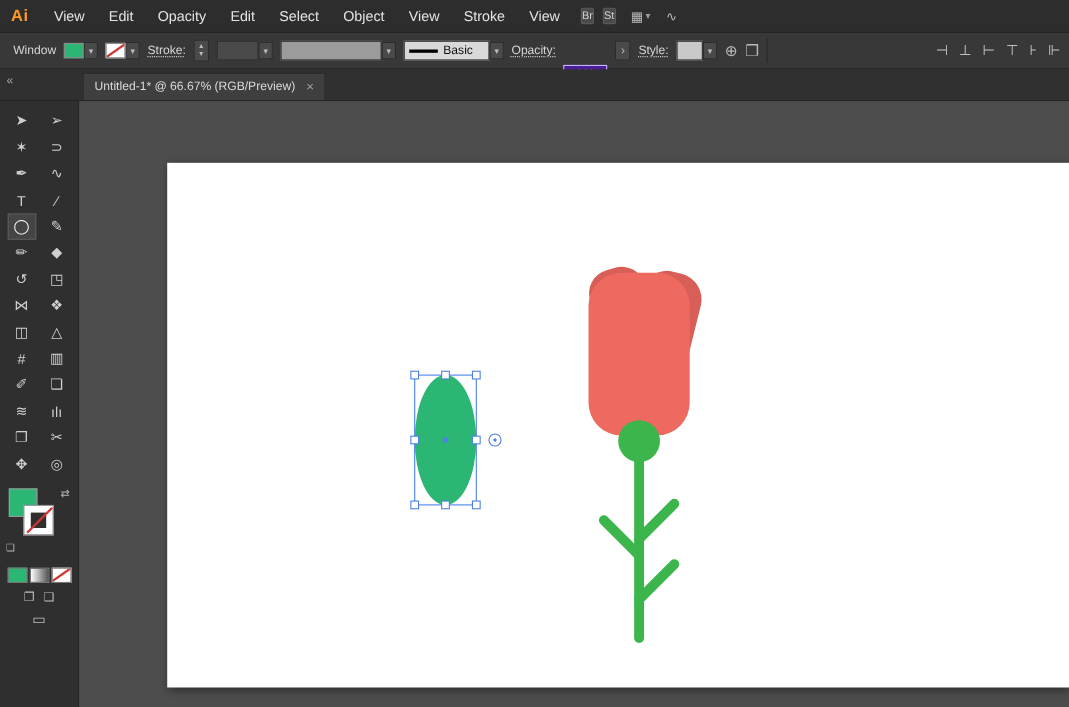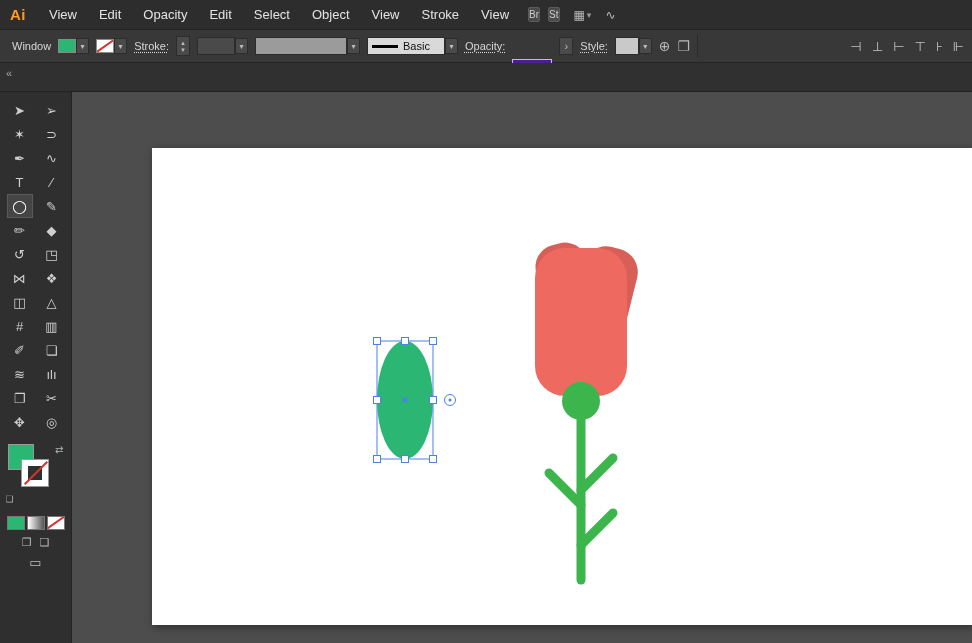--- a/index.html
+++ b/index.html
@@ -153,20 +153,24 @@
       <span>⊥</span>
       <span>⊢</span>
       <span>⊤</span>
       <span>⊦</span>
       <span>⊩</span>
     </span>
   </div>
 
   <div class="tabbar">
     <span class="collapse">«</span>
+    <span class="doc-tab">
+      <span>Untitled-1* @ 66.67% (RGB/Preview)</span>
+      <span class="tab-close">×</span>
+    </span>
   </div>
 
   <div class="workspace">
 
     <div class="toolbar">
       <div class="tool-grid">
         <div class="tool">➤</div>
         <div class="tool">➢</div>
         <div class="tool">✶</div>
         <div class="tool">⊃</div>

